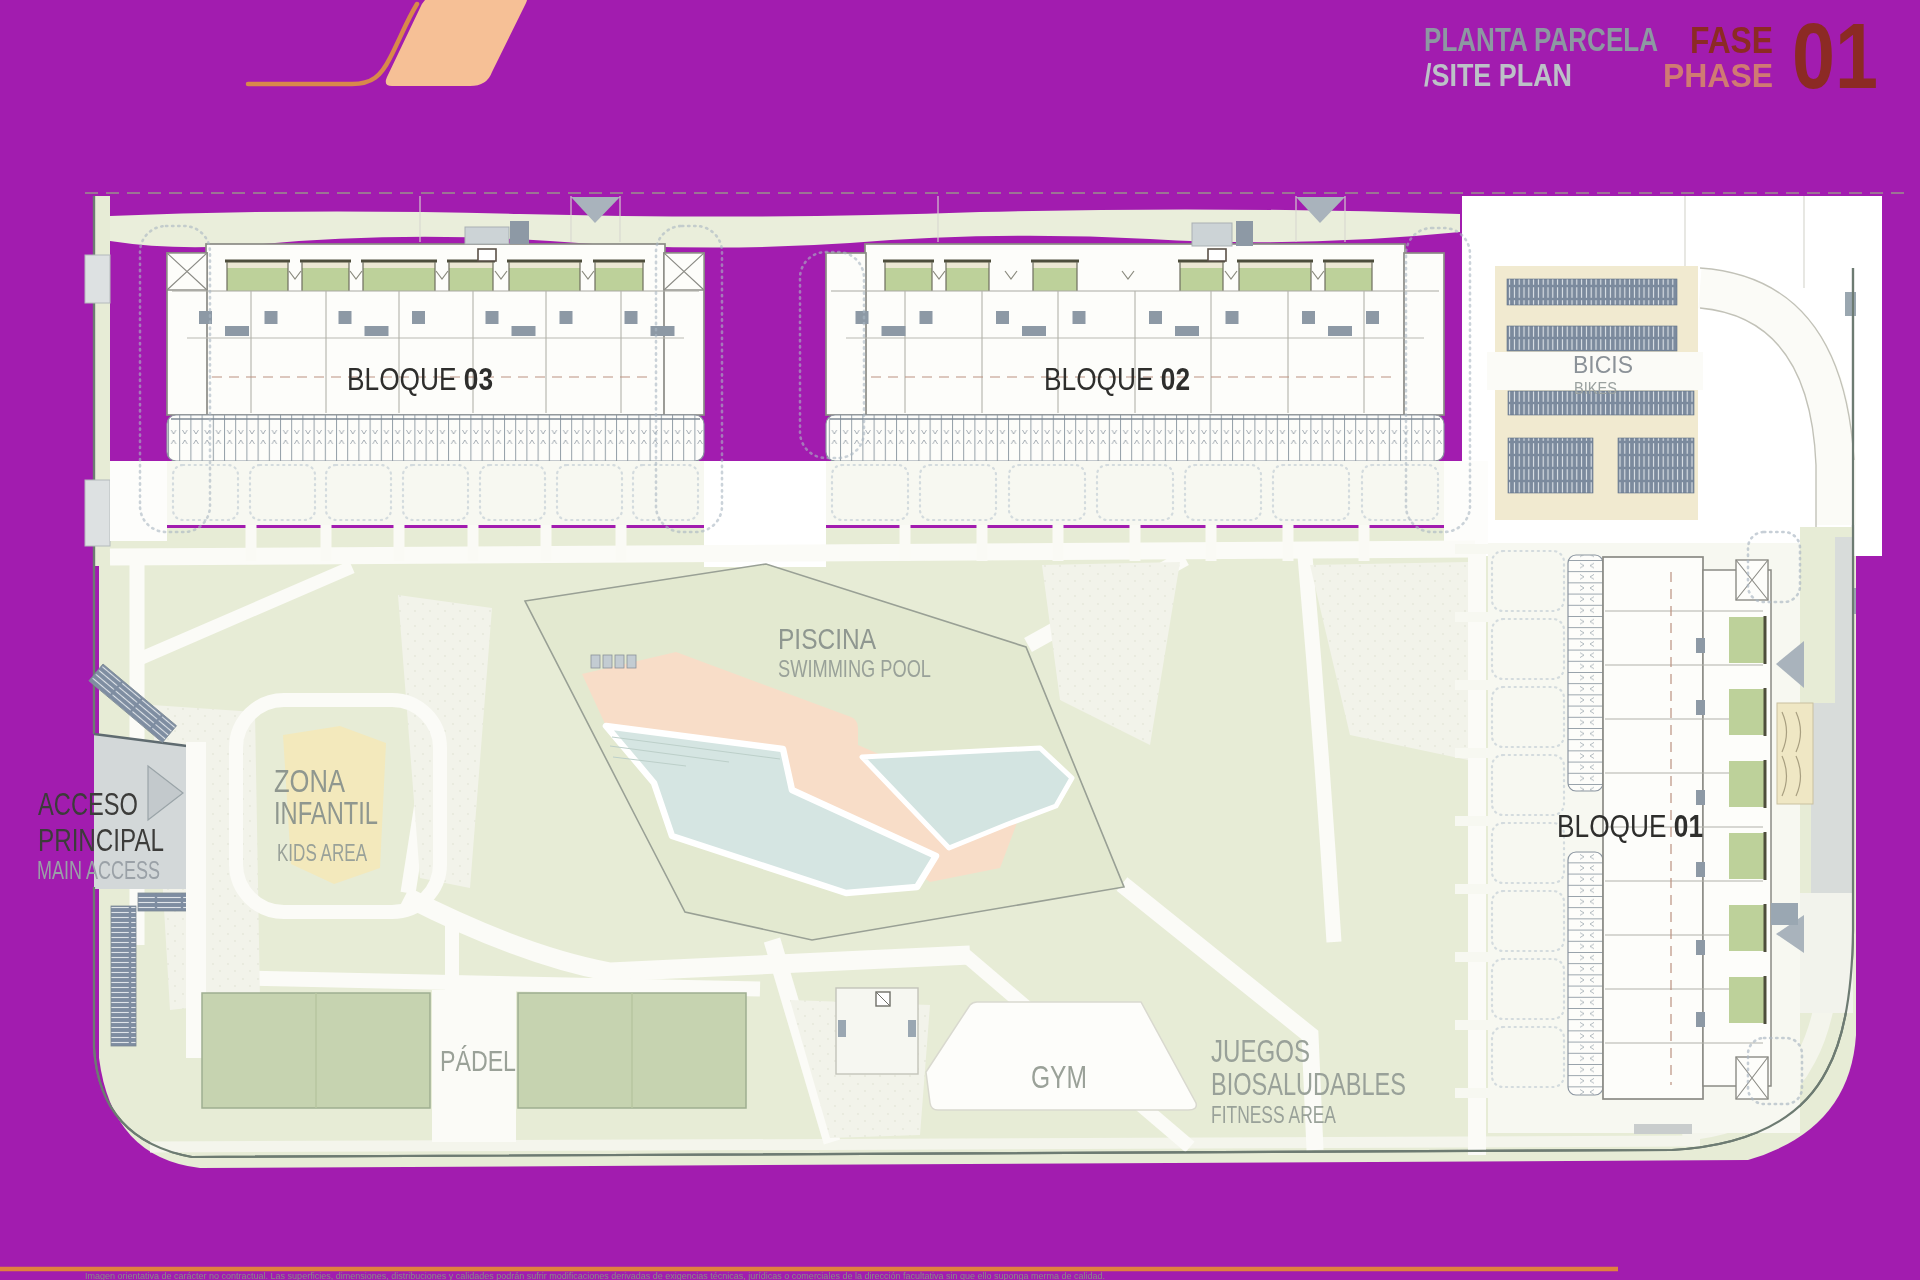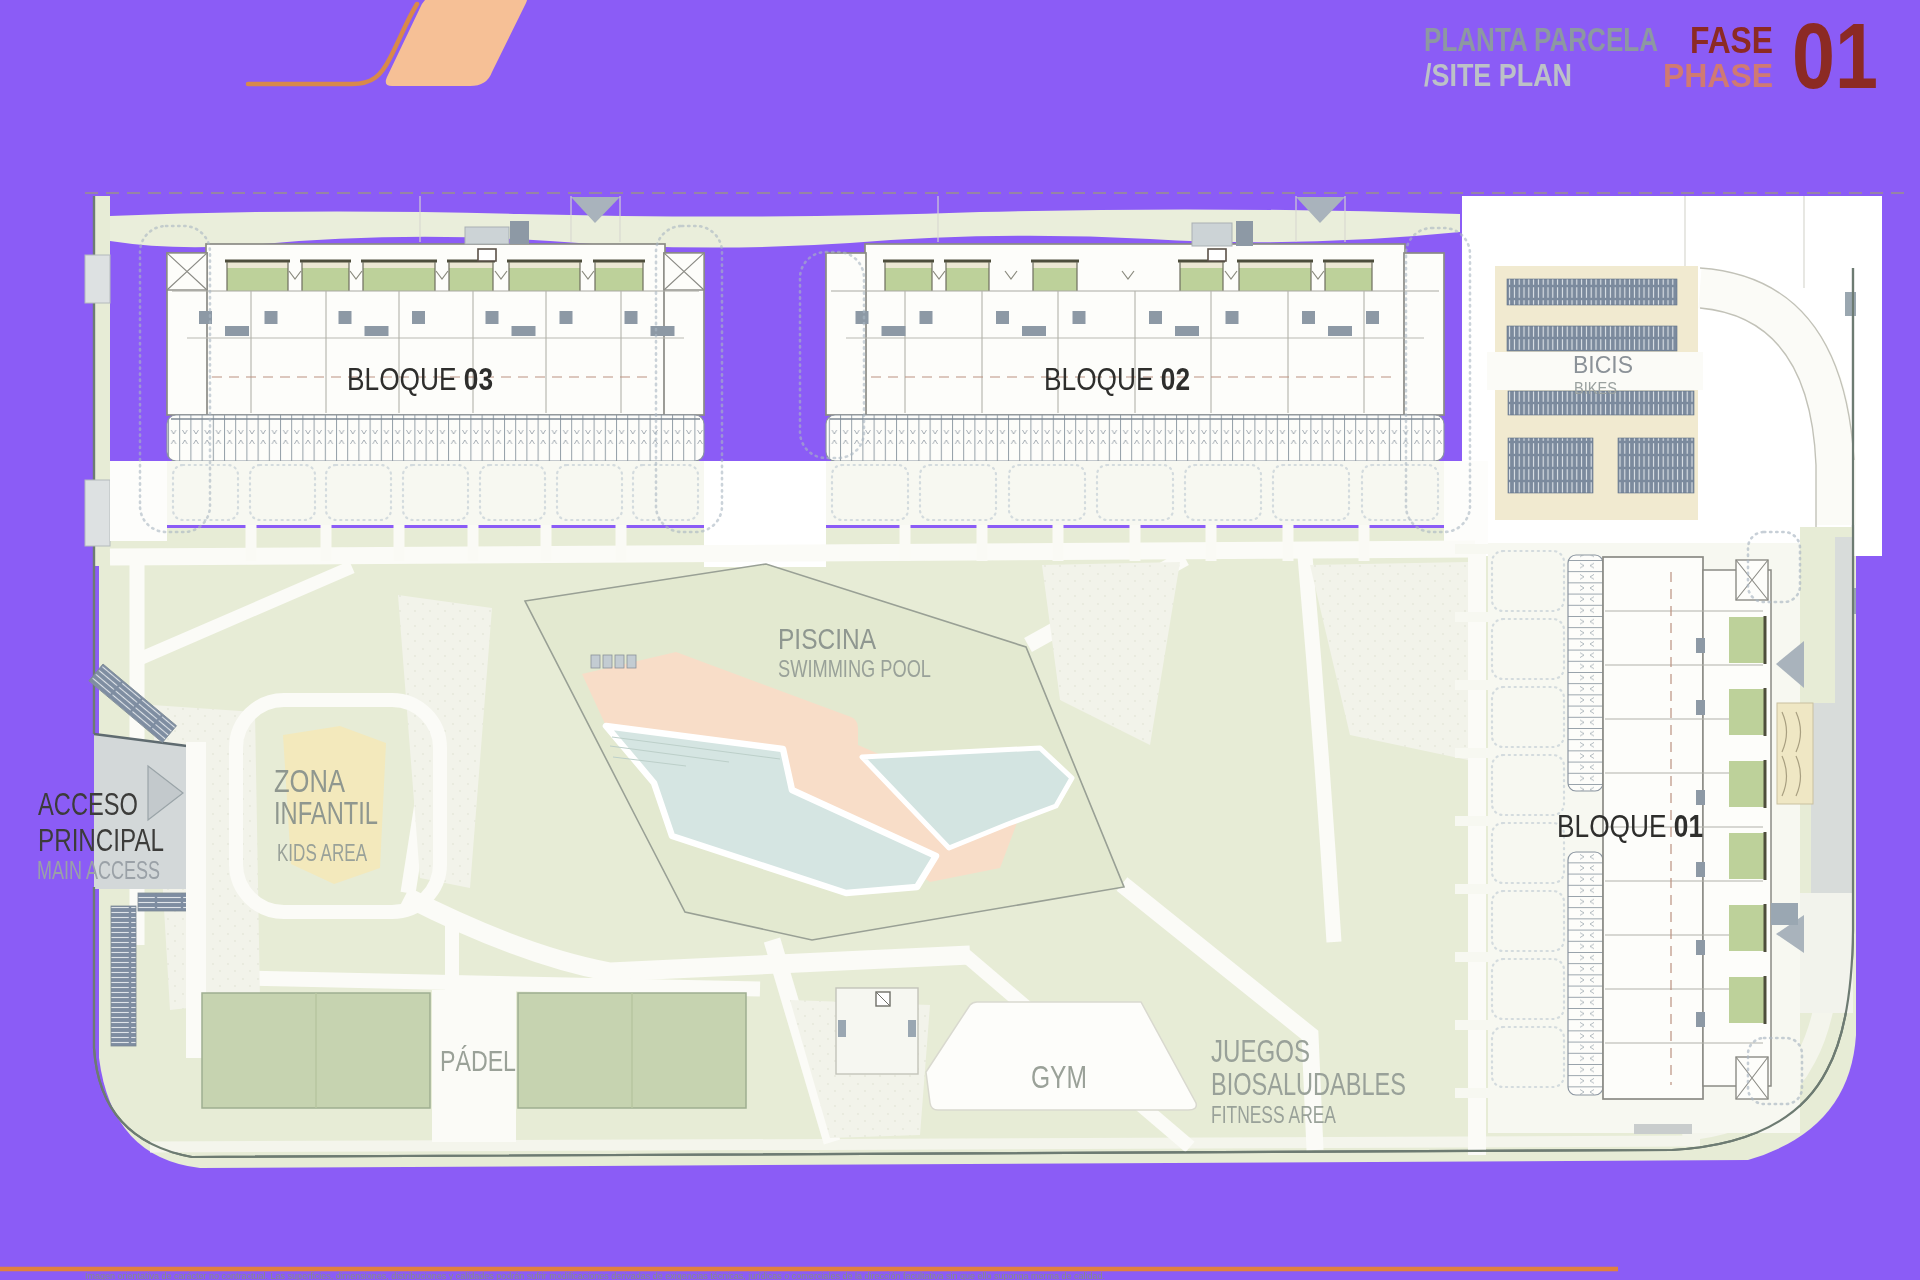--- a/index.html
+++ b/index.html
@@ -1,16 +1,16 @@
 <!DOCTYPE html>
 <html><head><meta charset="utf-8">
 <style>
 html,body{margin:0;padding:0;background:#ffffff;}
 *{font-family:"Liberation Sans", sans-serif;}
-.wrap{position:relative;width:1920px;height:1280px;overflow:hidden;background:#8b5cf6;}
+.wrap{position:relative;width:1920px;height:1280px;overflow:hidden;background:#a21caf;}
 </style></head>
 <body>
 <div class="wrap">
 <svg width="1920" height="1280" viewBox="0 0 1920 1280" xmlns="http://www.w3.org/2000/svg">
 
 <defs>
 <pattern id="pkv" width="11.2" height="46" patternUnits="userSpaceOnUse">
   <rect width="11.2" height="46" fill="#fdfdfa"></rect>
   <line x1="0.5" y1="0" x2="0.5" y2="46" stroke="#95a0a8" stroke-width="1"></line>
   <path d="M3.2,16 L5.6,20 L8,16 M3.2,30 L5.6,26 L8,30" fill="none" stroke="#9aa3ab" stroke-width="0.9"></path>

